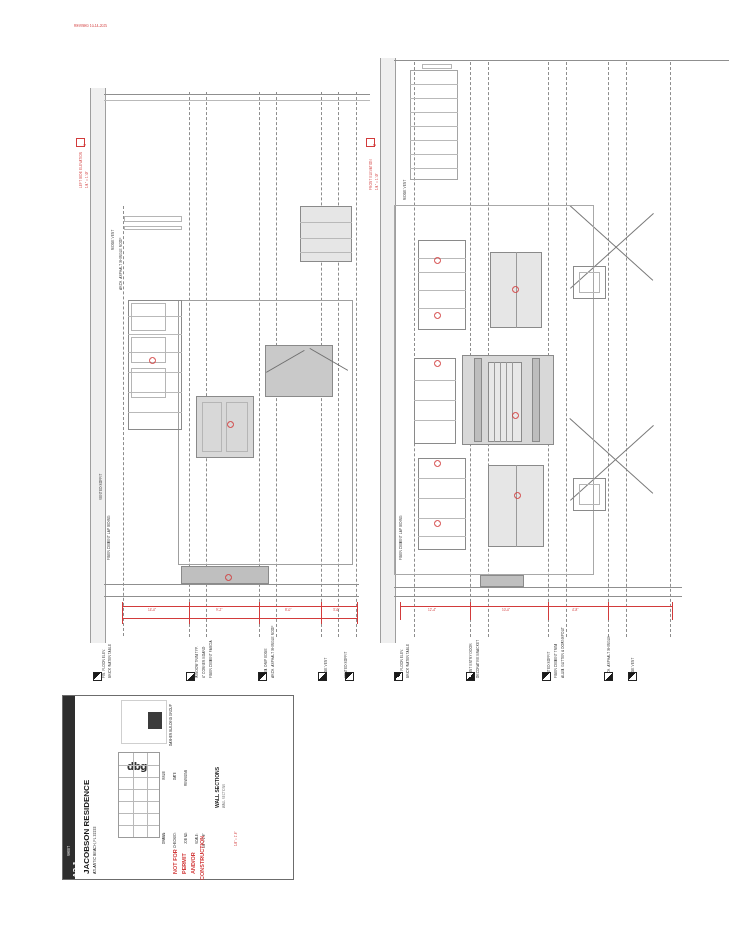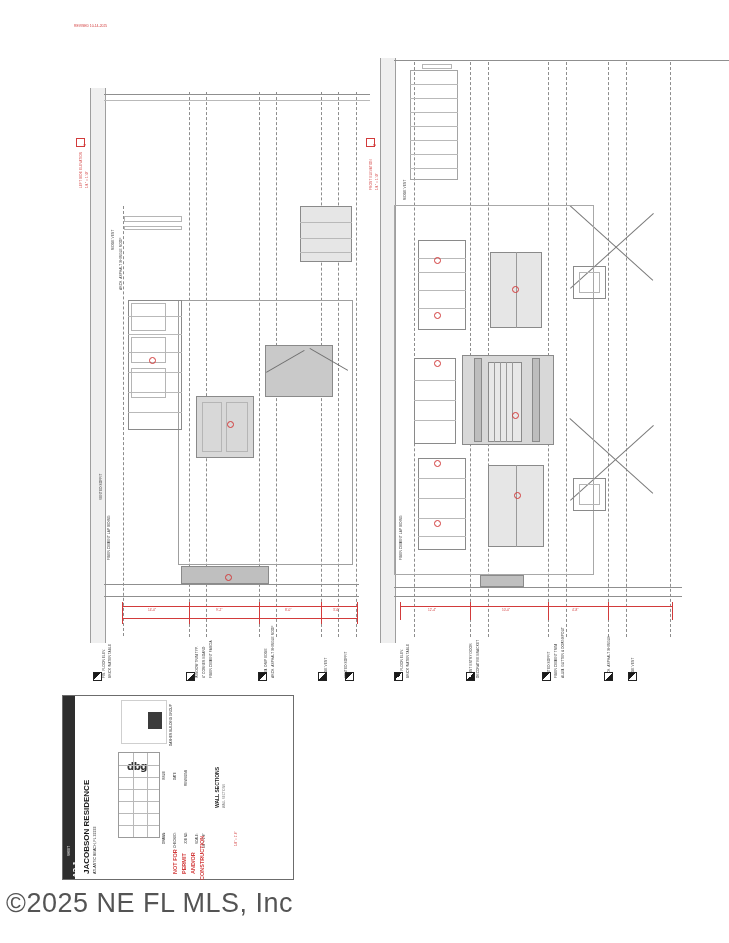--- a/index.html
+++ b/index.html
@@ -444,15 +444,14 @@
     <div class="tb-vtext" style="left:160px; top:112px; font-size:3px; color:#777;">WALL SECTIONS</div>
 
     <div class="tb-vtext red" style="left:110px; top:178px; font-size:5.5px; font-weight:bold;">NOT FOR</div>
     <div class="tb-vtext red" style="left:119px; top:178px; font-size:5.5px; font-weight:bold;">PERMIT</div>
     <div class="tb-vtext red" style="left:128px; top:178px; font-size:5.5px; font-weight:bold;">AND/OR</div>
     <div class="tb-vtext red" style="left:137px; top:184px; font-size:5.5px; font-weight:bold;">CONSTRUCTION</div>
 
     <div class="tb-vtext red" style="left:172px; top:150px; font-size:3px;">1/4" = 1'-0"</div>
   </div>
 
-  <div id="watermark">©2025 NE FL MLS, Inc</div>
 
 </div>
 
 </body></html>

